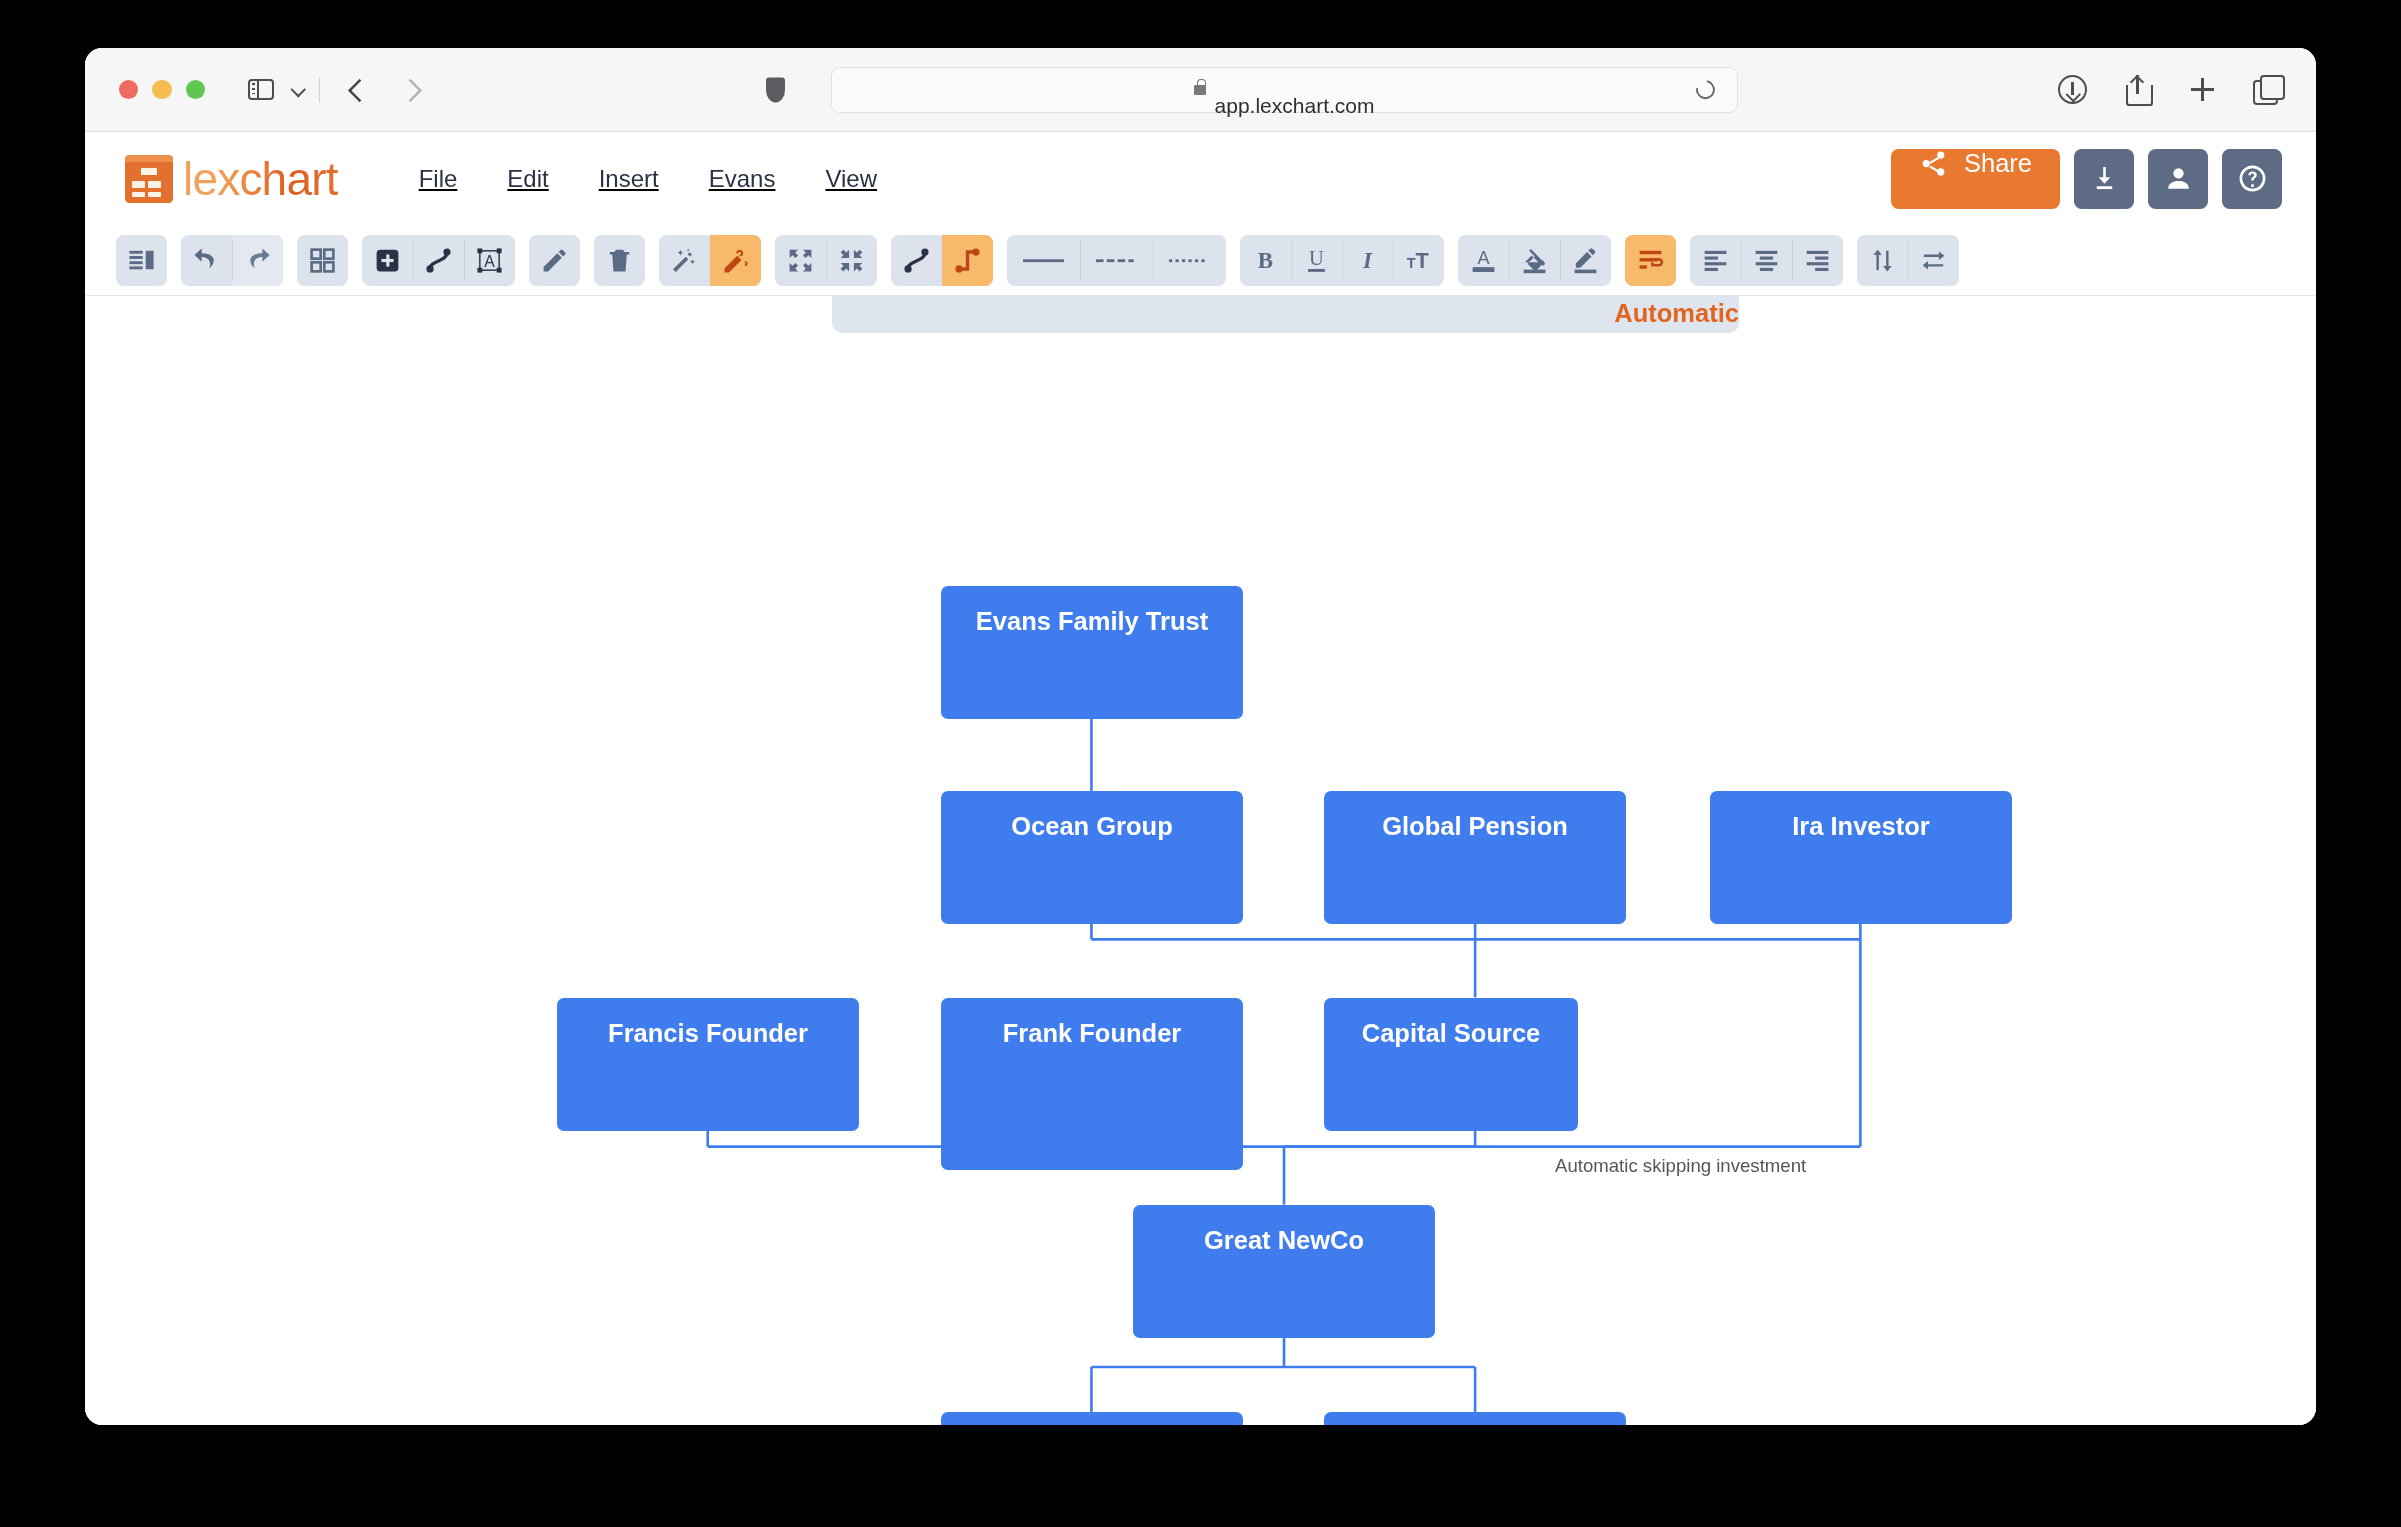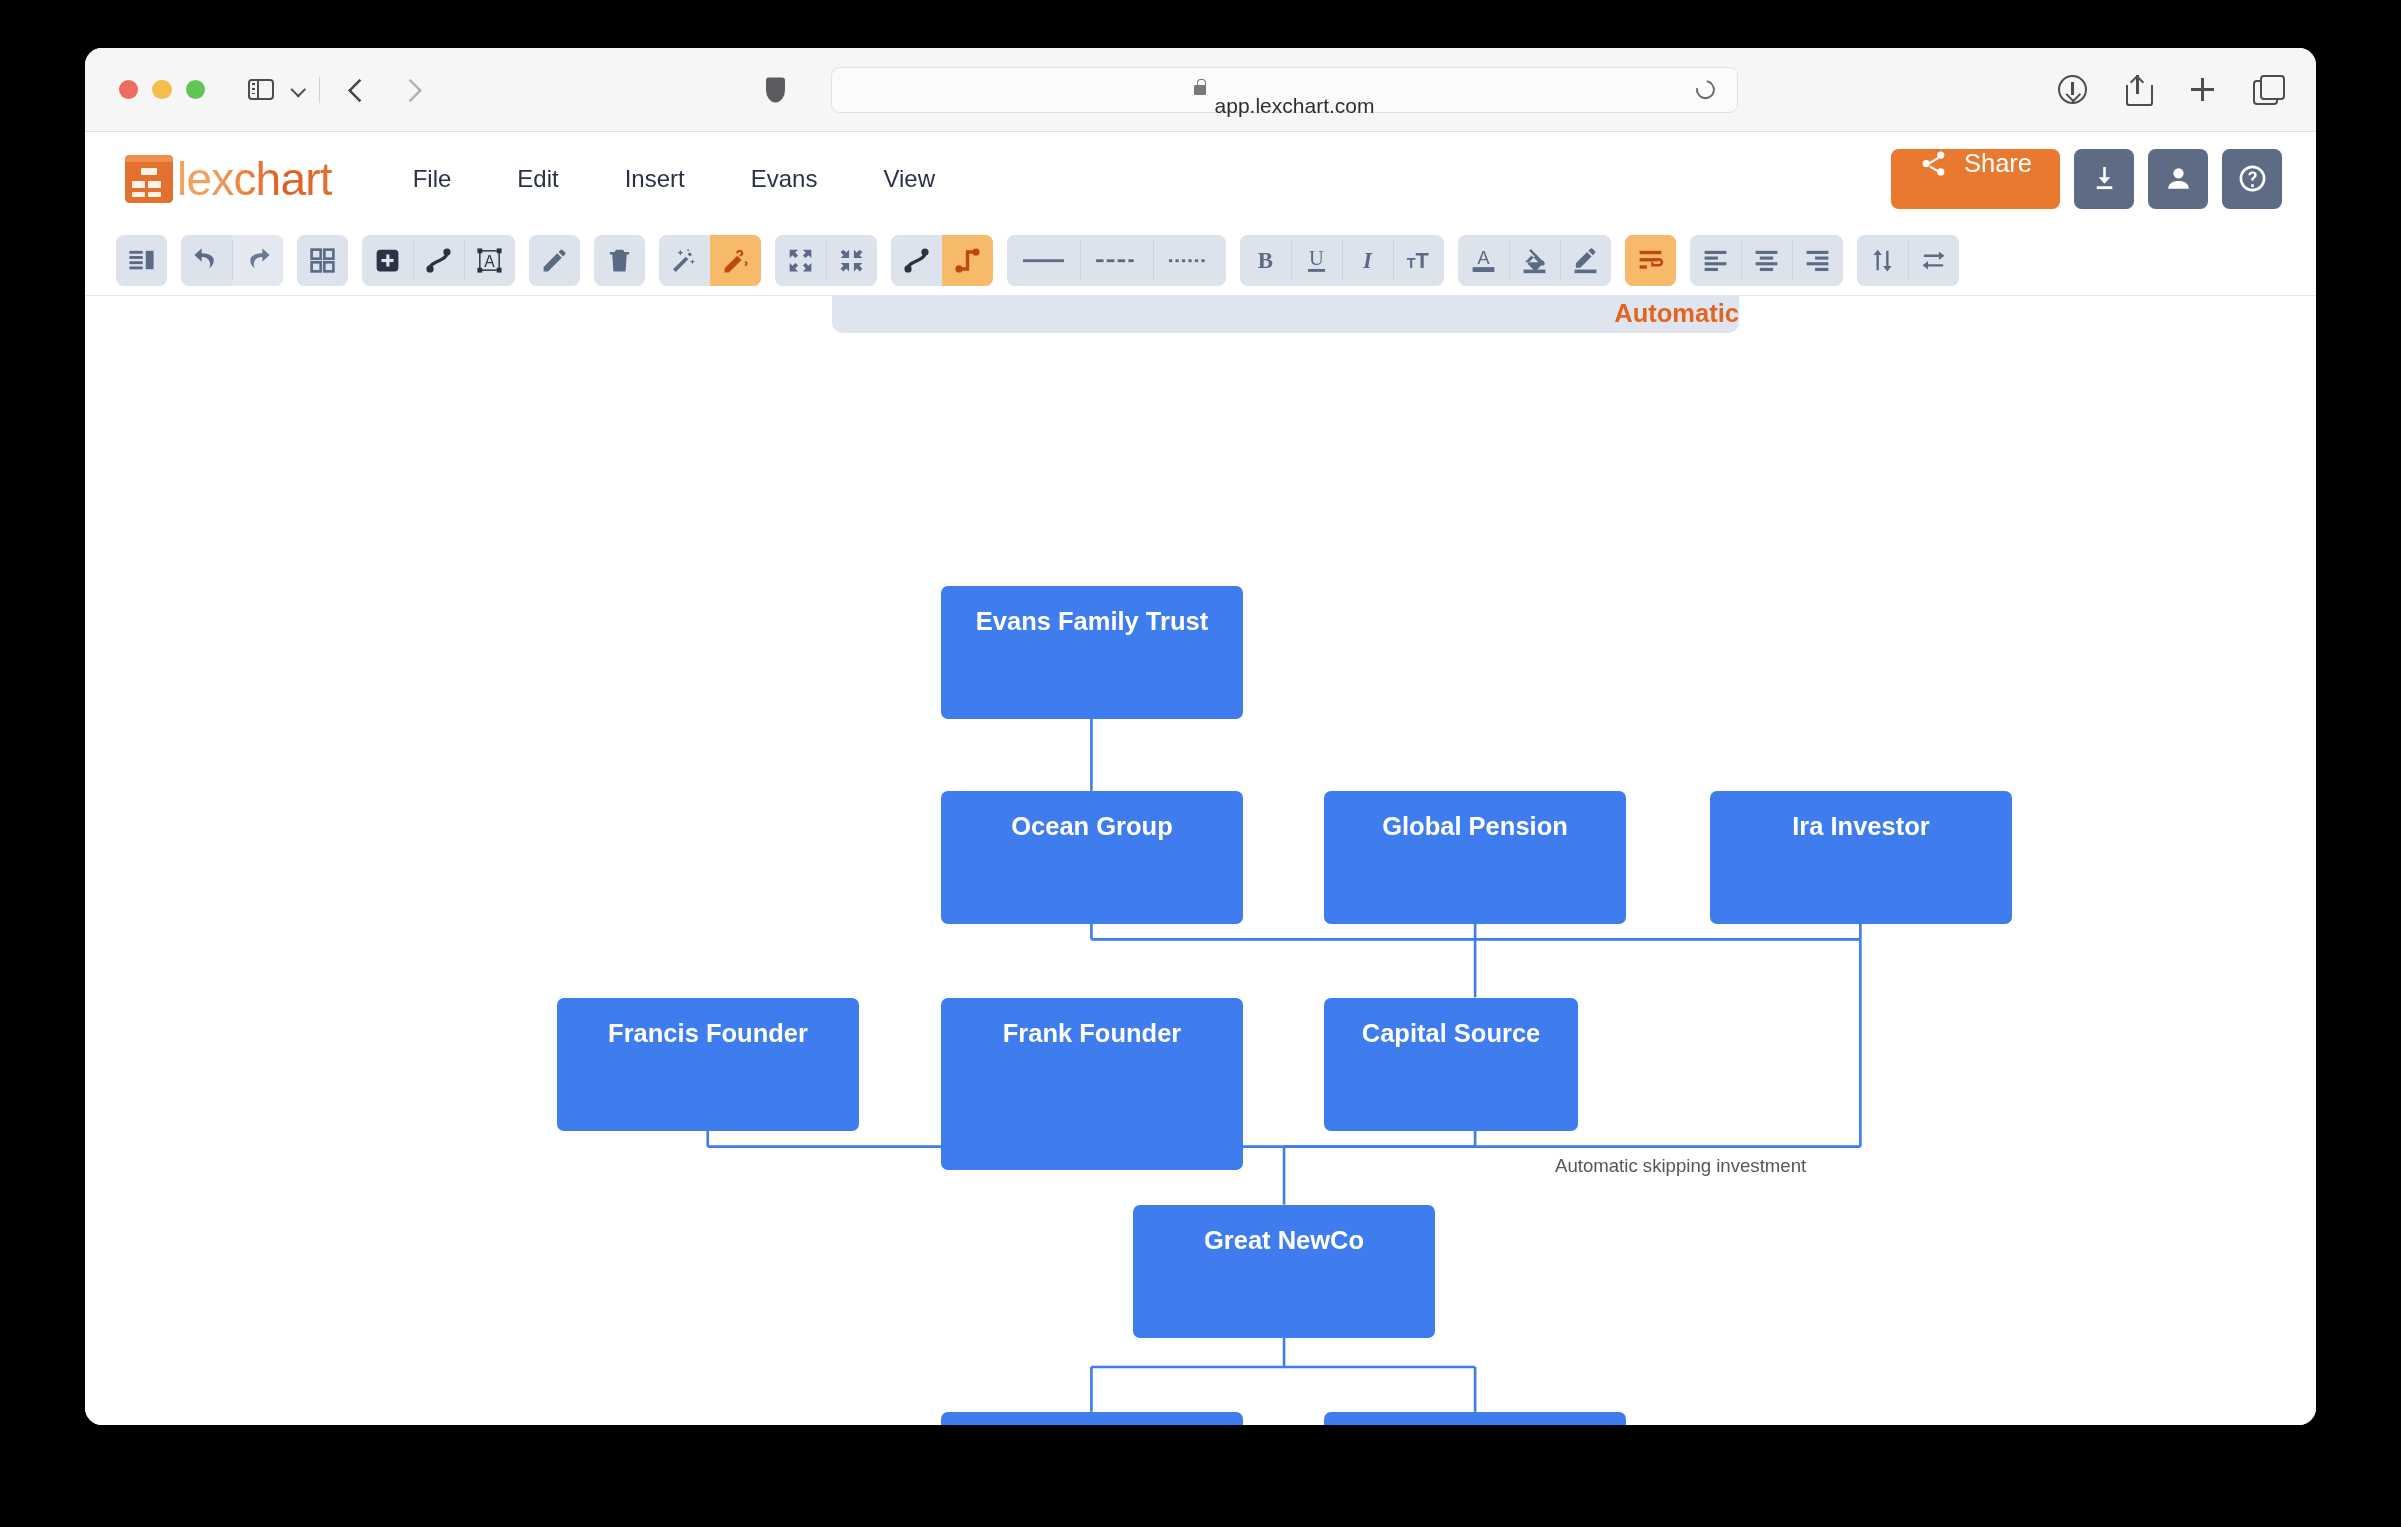--- a/index.html
+++ b/index.html
@@ -231,21 +231,21 @@
 
   
   .app-header {
     height: 93px;
     background: #ffffff;
     display: flex;
     align-items: center;
     padding: 0 34px 0 40px;
     flex: 0 0 auto;
   }
-  .logo-wrap { display: flex; align-items: center; gap: 4px; }
+  .logo-wrap { display: flex; align-items: center; gap: 10px; }
   .logo-mark {
     width: 48px; height: 48px;
     background: #e2712f;
     border-radius: 4.6px;
     position: relative;
     overflow: hidden;
   }
   .logo-mark .bar {
     position: absolute;
     background: #fdf2e6;
@@ -264,21 +264,21 @@
   .logo-text {
     font-size: 46px;
     font-weight: 500;
     letter-spacing: -0.8px;
     background: linear-gradient(90deg,#f0a15c 0%,#f0a15c 22%,#ea7f3c 46%,#dd5f22 70%,#e2712f 100%);
     -webkit-background-clip: text;
     background-clip: text;
     color: transparent;
   }
 
-  .menu { display: flex; gap: 16px; margin-left: 56px; }
+  .menu { display: flex; gap: 0; margin-left: 56px; text-decoration: underline; }
   .menu-item {
     font-size: 24px;
     color: #2b3245;
     padding: 7.7px 25px;
     cursor: default;
   }
 
   .header-right { margin-left: auto; display: flex; align-items: center; gap: 14px; }
   .share-btn {
     background: #e9792f;

